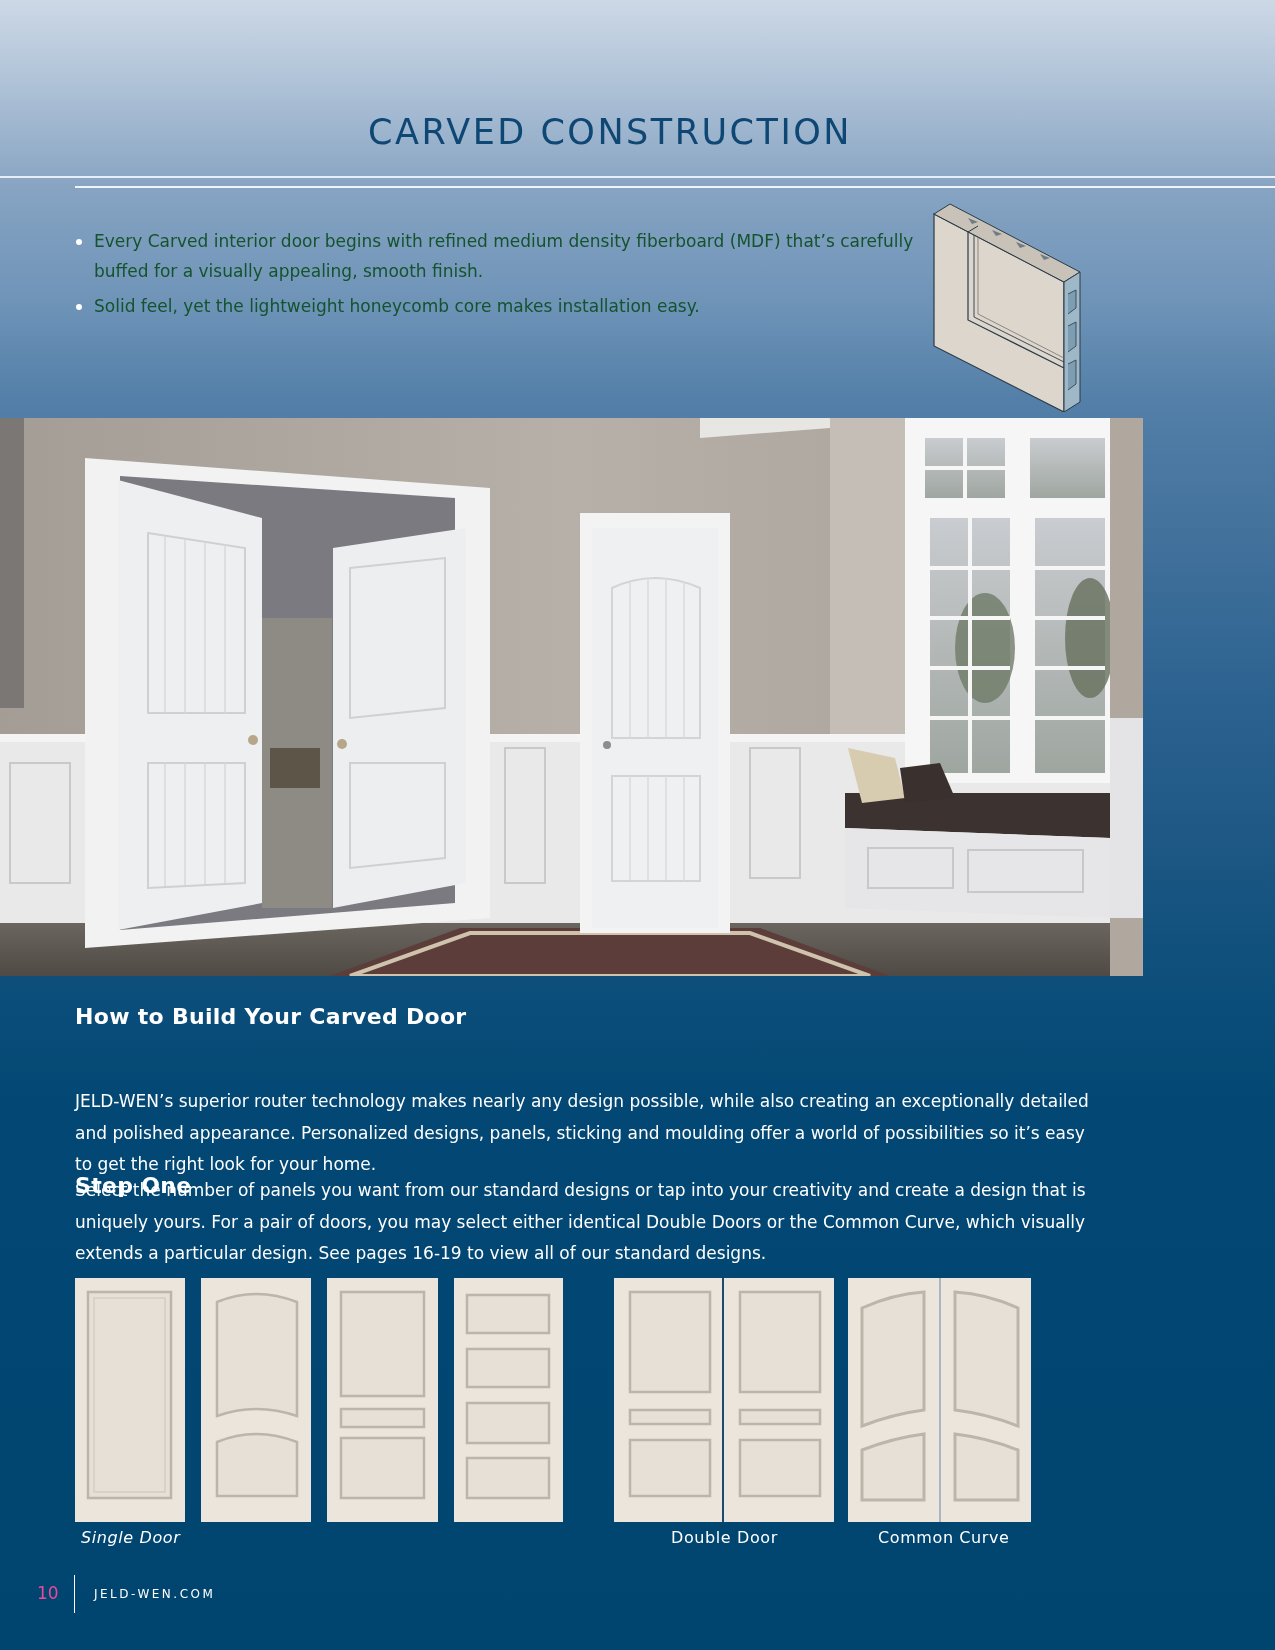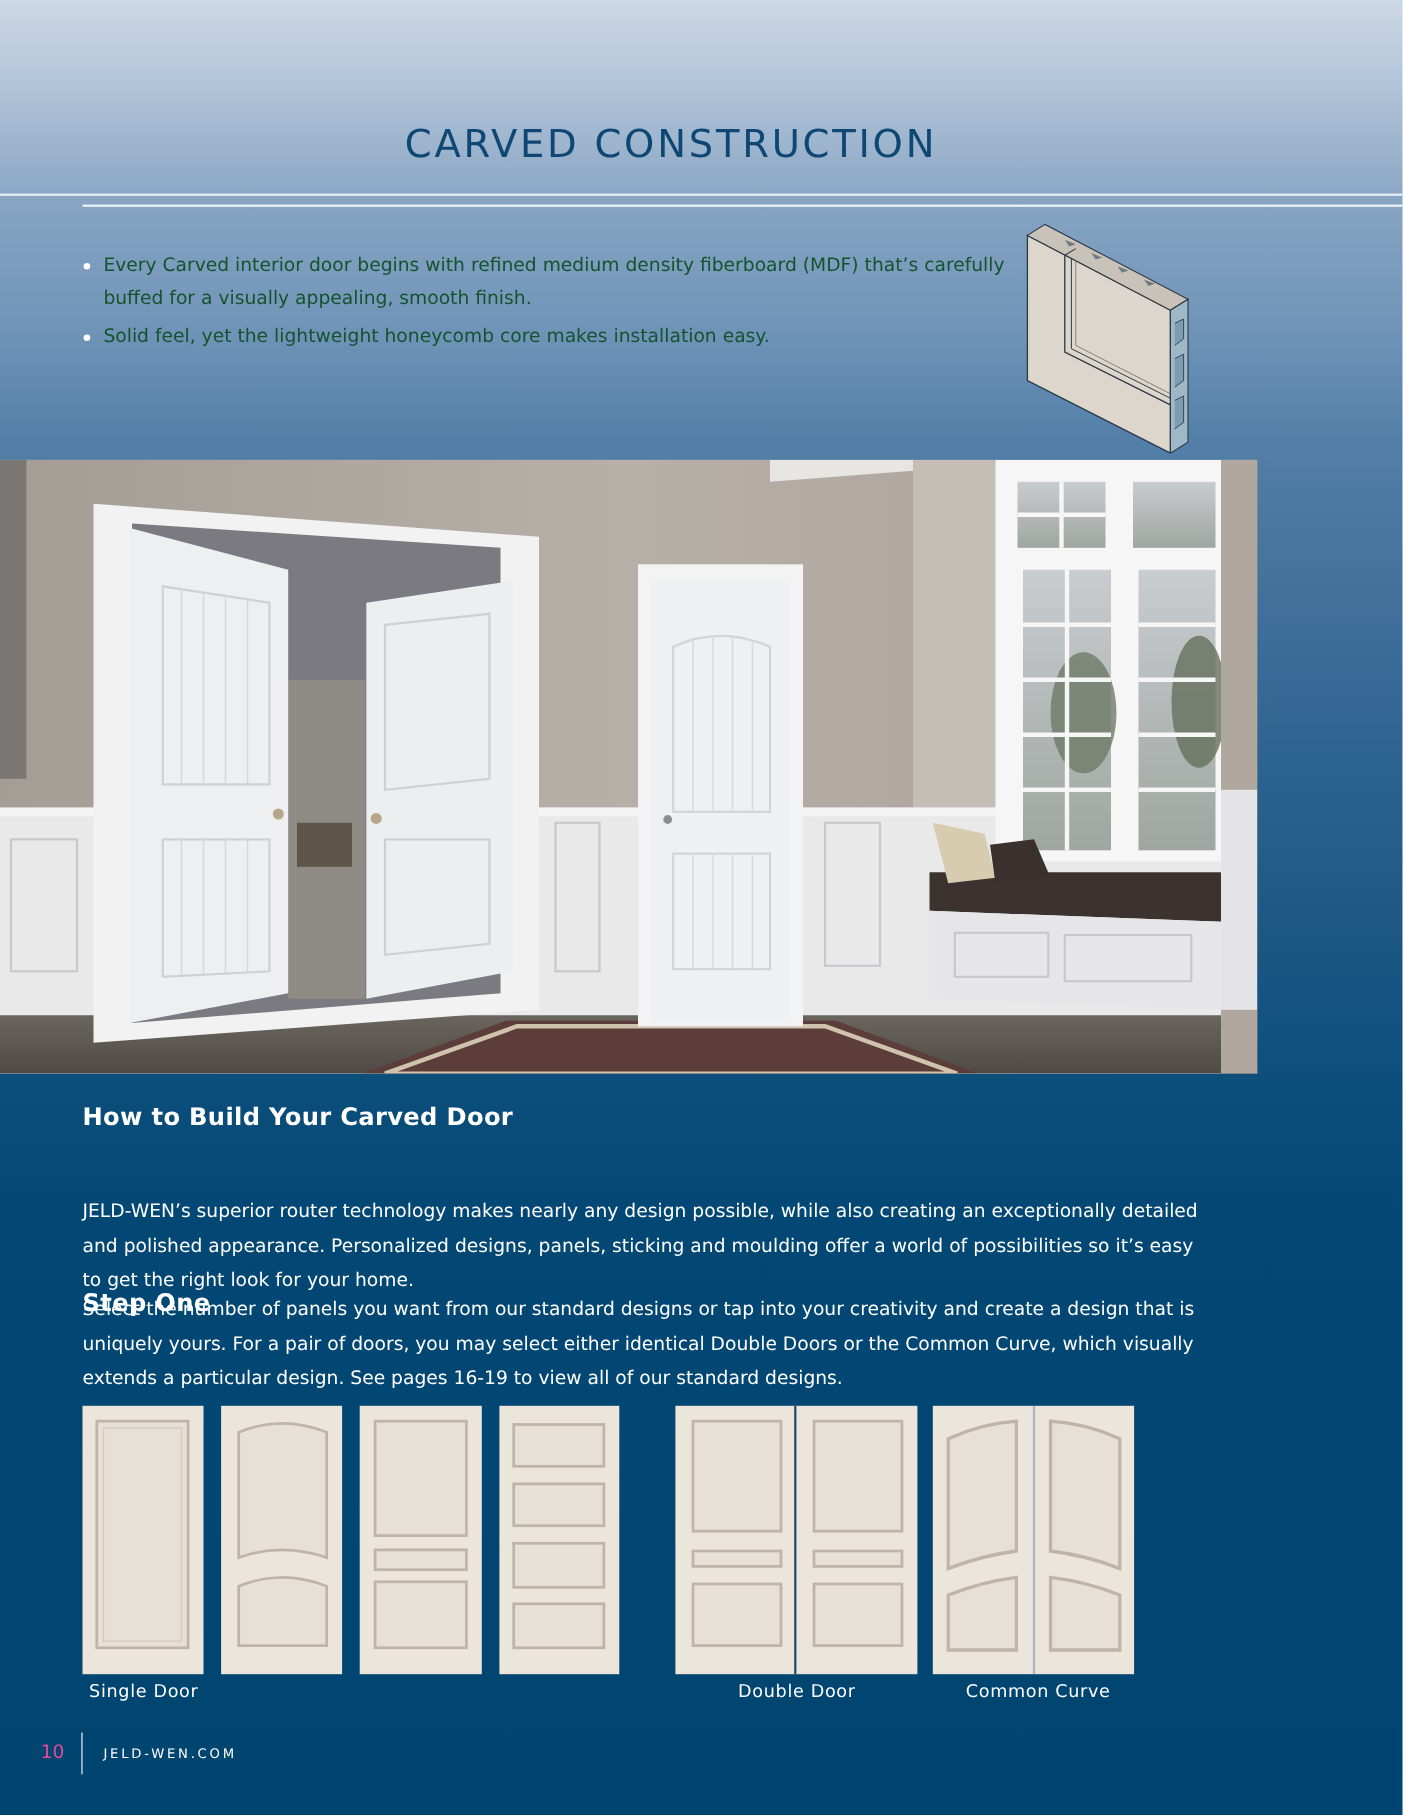--- a/index.html
+++ b/index.html
@@ -251,21 +251,21 @@
       <rect x="91" y="0" width="2" height="244" fill="#a9b6bf"></rect>
       <g fill="#e6e0d6" stroke="#bdb5a9" stroke-width="3">
         <path d="M14 30 Q45 16 76 14 L76 132 Q45 136 14 148 Z"></path>
         <path d="M107 14 Q140 16 170 30 L170 148 Q140 136 107 132 Z"></path>
         <path d="M14 172 Q45 160 76 156 L76 222 L14 222 Z"></path>
         <path d="M107 156 Q140 160 170 172 L170 222 L107 222 Z"></path>
       </g>
     </svg>
   </div>
 
-  <span class="thumb-label" style="left:81px;">Single Door</span>
+  <span class="thumb-label" style="left:81px;font-style:italic;">Single Door</span>
   <span class="thumb-label" style="left:671px;text-align:center;">Double Door</span>
   <span class="thumb-label" style="left:878px;">Common Curve</span>
 
   <span class="footer-num">10</span>
   <div class="footer-divider"></div>
   <span class="footer-site">JELD-WEN.COM</span>
 
 </div>
 
 </body></html>

